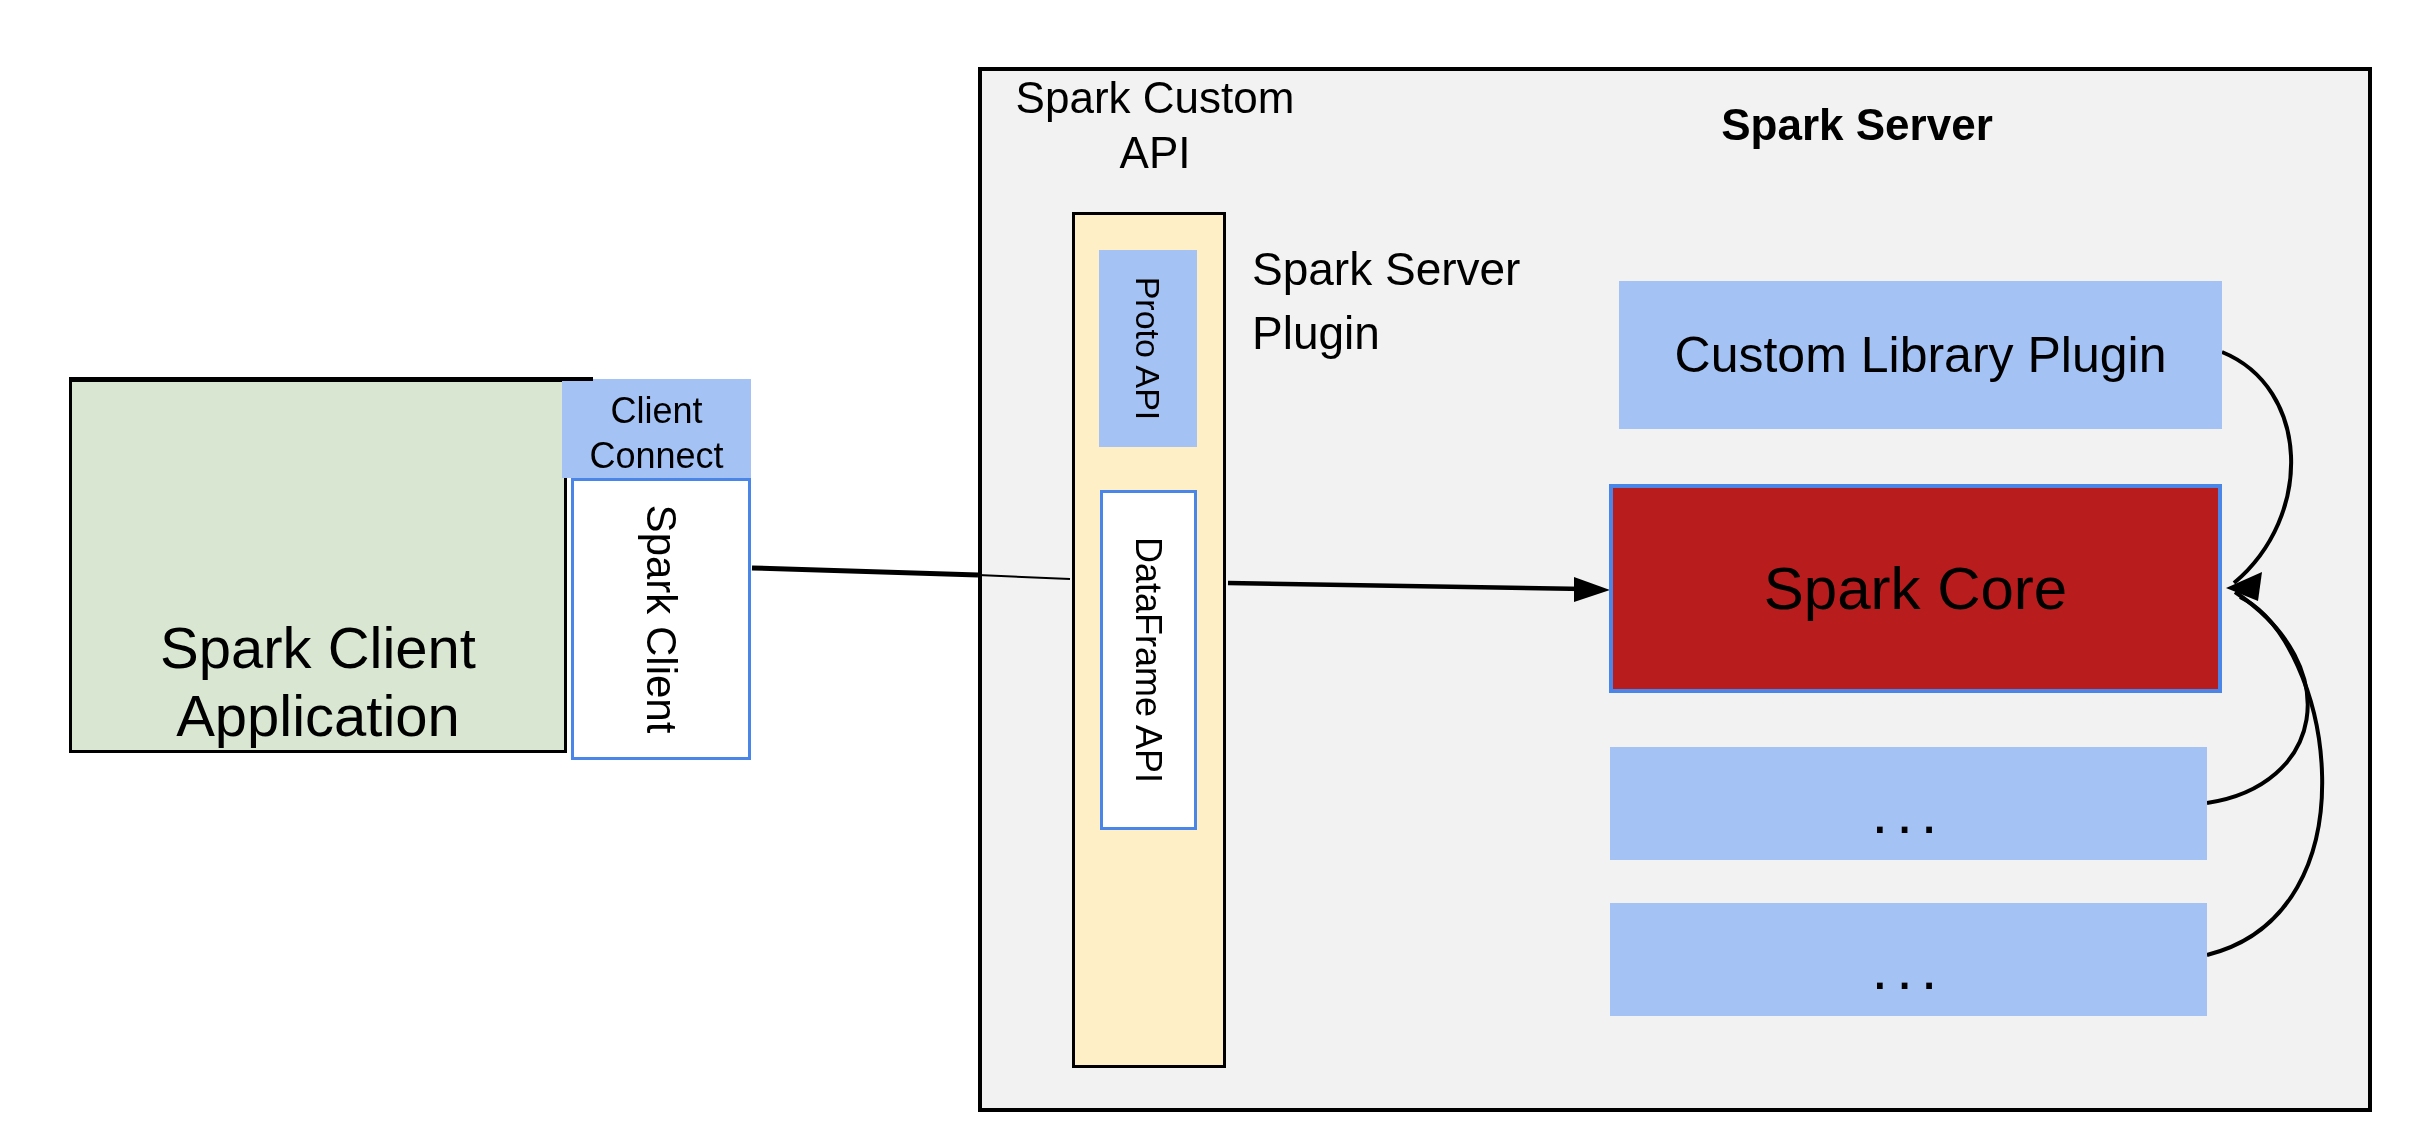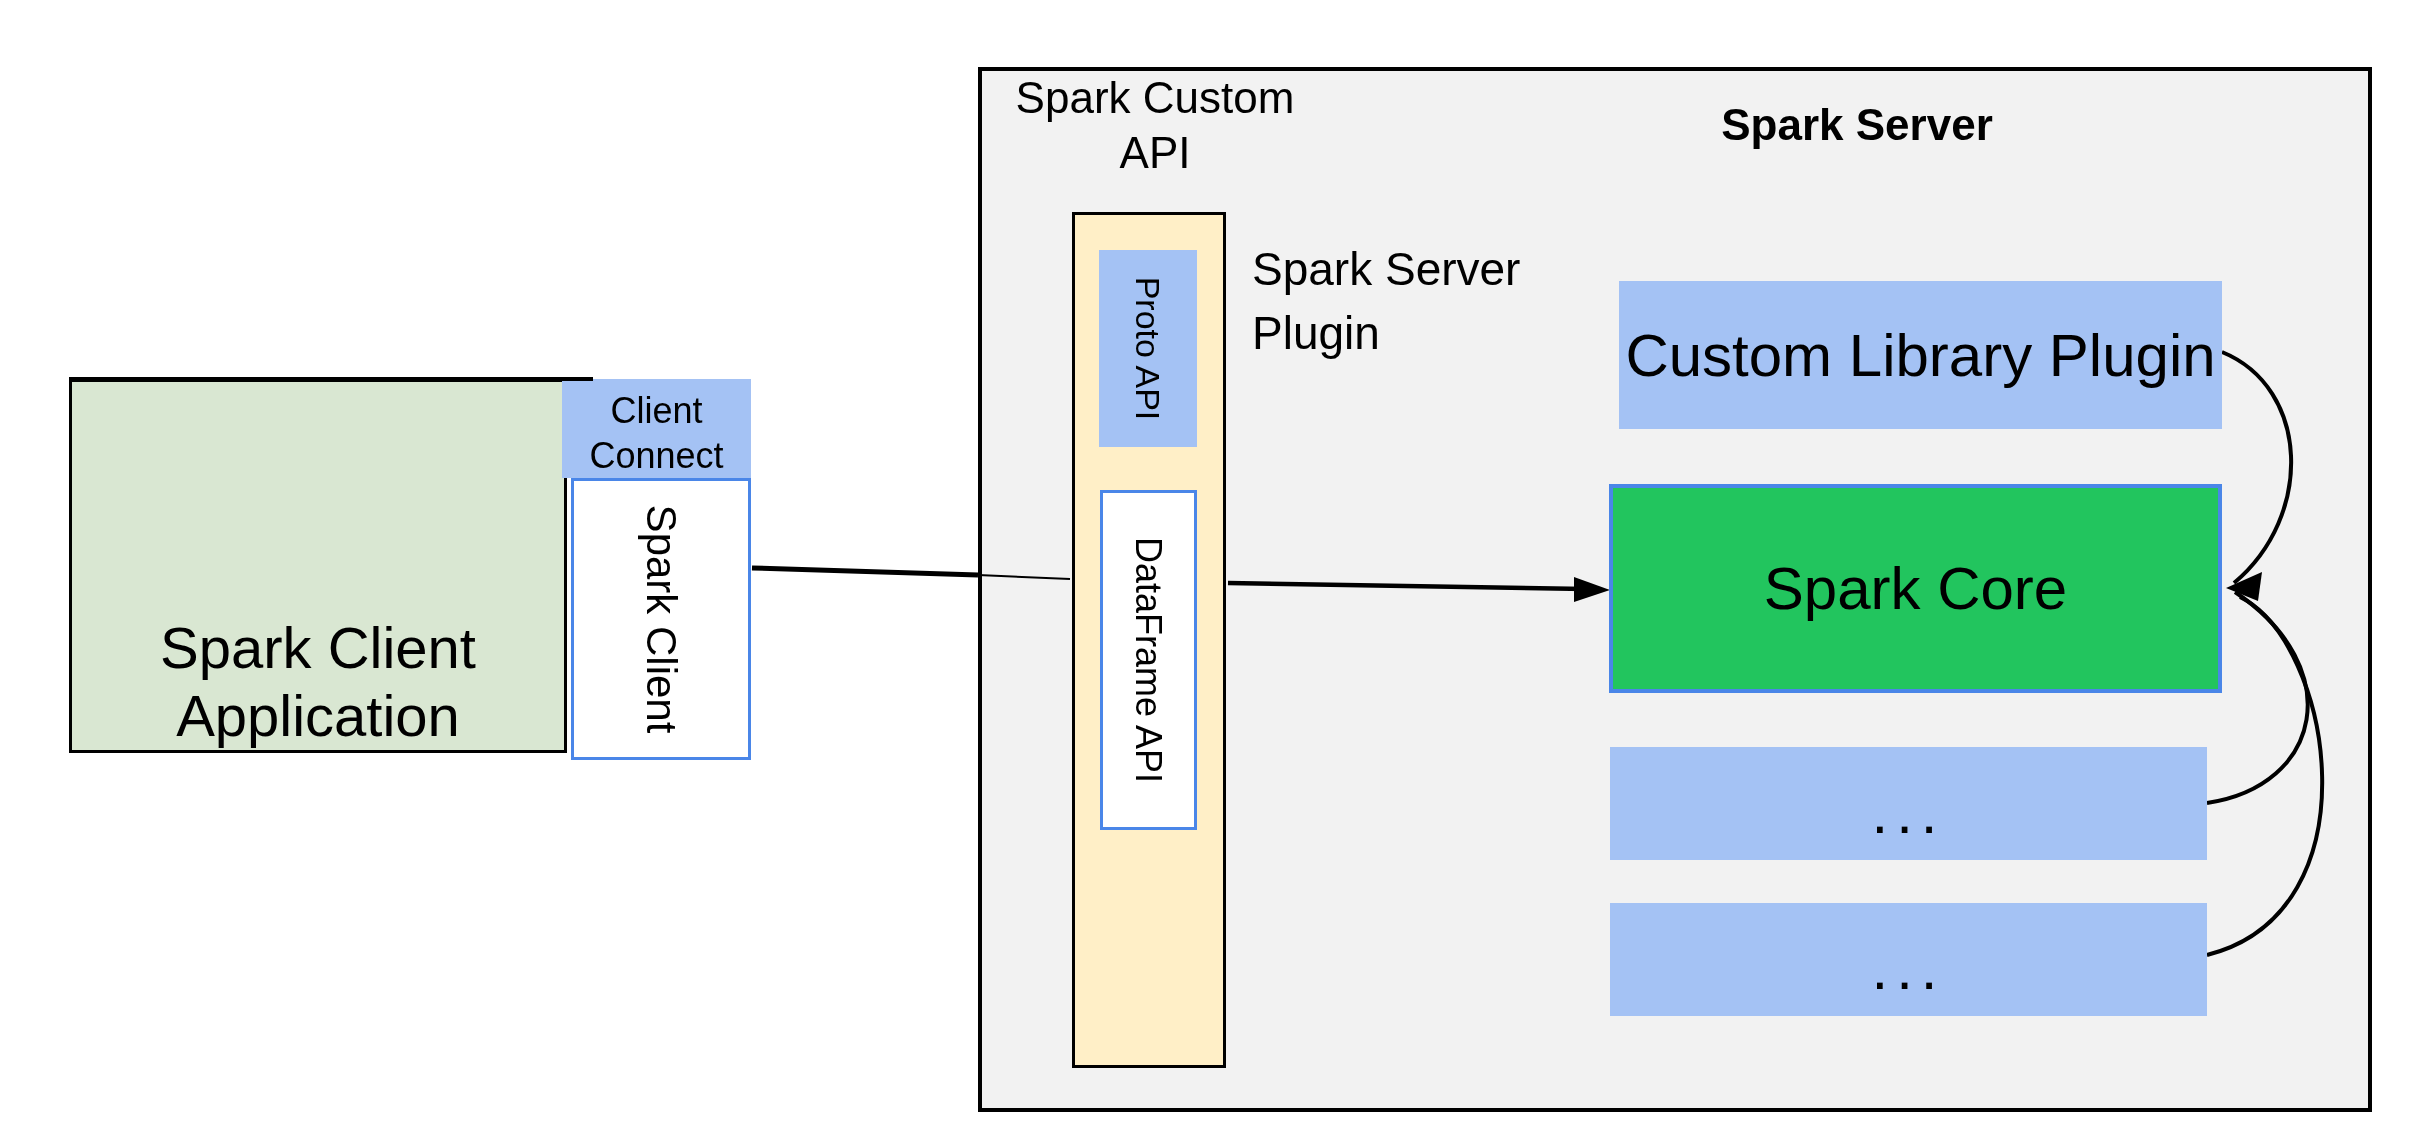--- a/index.html
+++ b/index.html
@@ -17,36 +17,36 @@
   .green-top-line{left:69px;top:377px;width:524px;height:4px;background:#000;}
   .client-package{left:562px;top:379px;width:189px;height:99px;background:var(--blue-fill,#a4c2f4);}
   .spark-client-box{left:571px;top:478px;width:180px;height:282px;background:#fff;
     border:3px solid var(--blue-border,#4a86e8);}
   .yellow-box{left:1072px;top:212px;width:154px;height:856px;
     background:var(--yellow-fill,#ffefc7);border:3px solid #000;}
   .proto-box{left:1099px;top:250px;width:98px;height:197px;background:var(--blue-fill,#a4c2f4);}
   .dataframe-box{left:1100px;top:490px;width:97px;height:340px;background:#fff;
     border:3px solid var(--blue-border,#4a86e8);}
   .plugin-box{left:1619px;top:281px;width:603px;height:148px;background:var(--blue-fill,#a4c2f4);}
-  .core-box{left:1609px;top:484px;width:613px;height:209px;background:#22c55e;
+  .core-box{left:1609px;top:484px;width:613px;height:209px;background:#b91c1c;
     border:4px solid var(--blue-border,#4a86e8);}
   .module-box-1{left:1610px;top:747px;width:597px;height:113px;background:var(--blue-fill,#a4c2f4);}
   .module-box-2{left:1610px;top:903px;width:597px;height:113px;background:var(--blue-fill,#a4c2f4);}
 
   
   .app-label{font-size:58px;line-height:68px;}
   .pkg-label{font-size:36px;line-height:45px;}
   .vtext{transform:rotate(90deg);white-space:nowrap;}
   .v-client{font-size:42px;}
   .v-proto{font-size:34px;}
   .v-df{font-size:36px;}
   .connect-label{left:975px;top:70px;width:360px;font-size:44px;line-height:55px;text-align:center;}
   .library-label{left:1252px;top:237px;font-size:46px;line-height:64px;text-align:left;}
   .server-title{left:1657px;top:100px;width:400px;font-size:44px;font-weight:bold;text-align:center;}
-  .plugin-label{font-size:60px;}
+  .plugin-label{font-size:50px;}
   .core-label{font-size:60px;}
   .dots-label{font-size:60px;padding-top:18px;letter-spacing:8px;}
 
   svg.arrows{position:absolute;left:0;top:0;pointer-events:none;}
   svg.arrows path{stroke:var(--arrow,#000);fill:none;}
   svg.arrows polygon{fill:var(--arrow,#000);stroke:none;}
 </style>
 </head>
 <body>
 

